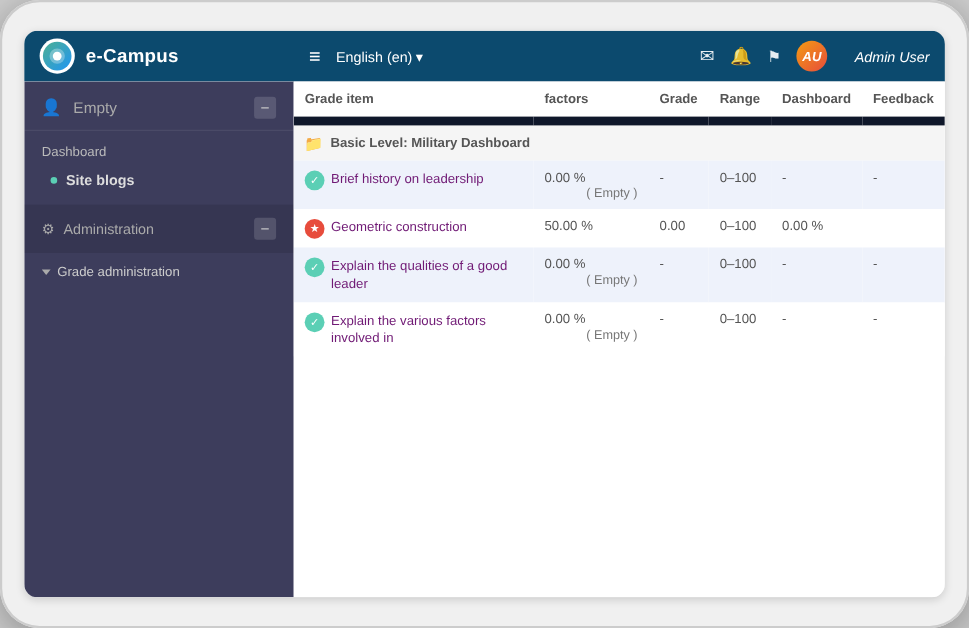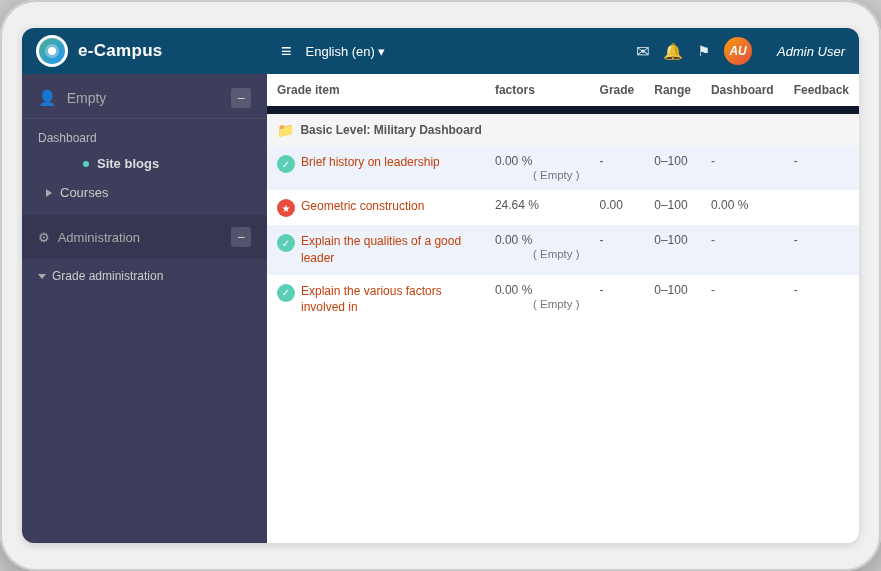--- a/index.html
+++ b/index.html
@@ -184,21 +184,21 @@
       gap: 8px;
       position: relative;
     }
     .sidebar-item.active { color: #fff; }
     .sidebar-item.active .sidebar-dot-marker {
       width: 6px; height: 6px; border-radius: 50%; background: #5bcfb5; flex-shrink: 0;
     }
     .sidebar-dot-marker {
       width: 6px; height: 6px; border-radius: 50%; background: #aaa; flex-shrink: 0;
     }
-    .sidebar-item.bold-item { font-weight: 600; color: #ddd; margin-left: 37px; }
+    .sidebar-item.bold-item { font-weight: 600; color: #ddd; }
     .sidebar-item .triangle {
       border-left: 6px solid #aaa;
       border-top: 4px solid transparent;
       border-bottom: 4px solid transparent;
       width: 0; height: 0;
     }
     .admin-section {
       margin-top: 8px;
       padding: 12px 16px;
       display: flex;
@@ -262,21 +262,21 @@
     .folder-icon { font-size: 14px; color: #999; }
     .grade-table tbody tr:nth-child(odd) { background: #eef2fb; }
     .grade-table tbody tr:nth-child(even) { background: #fff; }
     .grade-table td {
       padding: 8px 10px;
       vertical-align: top;
       color: #555;
       font-size: 12px;
     }
     .item-link {
-      color: #c2410c;
+      color: #701a75;
       font-weight: 500;
       font-size: 12px;
       line-height: 1.4;
       cursor: pointer;
     }
     .item-icon {
       width: 18px;
       height: 18px;
       border-radius: 50%;
       display: inline-flex;
@@ -348,24 +348,20 @@
             <span>Empty</span>
           </div>
           <div class="collapse-btn">−</div>
         </div>
 
         <div class="sidebar-group-label">Dashboard</div>
 
         <div class="sidebar-item active bold-item">
           <div class="sidebar-dot-marker" style="background:#5bcfb5;"></div>
           <span>Site blogs</span>
-        </div>
-        <div class="sidebar-item">
-          <div class="triangle"></div>
-          <span>Courses</span>
         </div>
 
         <div class="admin-section">
           <div class="admin-label">
             <span>⚙</span>
             <span>Administration</span>
           </div>
           <div class="collapse-btn">−</div>
         </div>
 
@@ -419,21 +415,21 @@
 
             <tr style="background:#fff;">
               <td>
                 <div class="item-cell">
                   <span class="item-icon icon-red">★</span>
                   <div>
                     <div class="item-link">Geometric construction</div>
                   </div>
                 </div>
               </td>
-              <td class="weight-cell">24.64 %</td>
+              <td class="weight-cell">50.00 %</td>
               <td class="grade-cell">0.00</td>
               <td class="range-cell">0–100</td>
               <td class="pct-cell">0.00 %</td>
               <td class="feedback-cell"></td>
             </tr>
 
             <tr style="background:#eef2fb;">
               <td>
                 <div class="item-cell">
                   <span class="item-icon icon-teal">✓</span>

